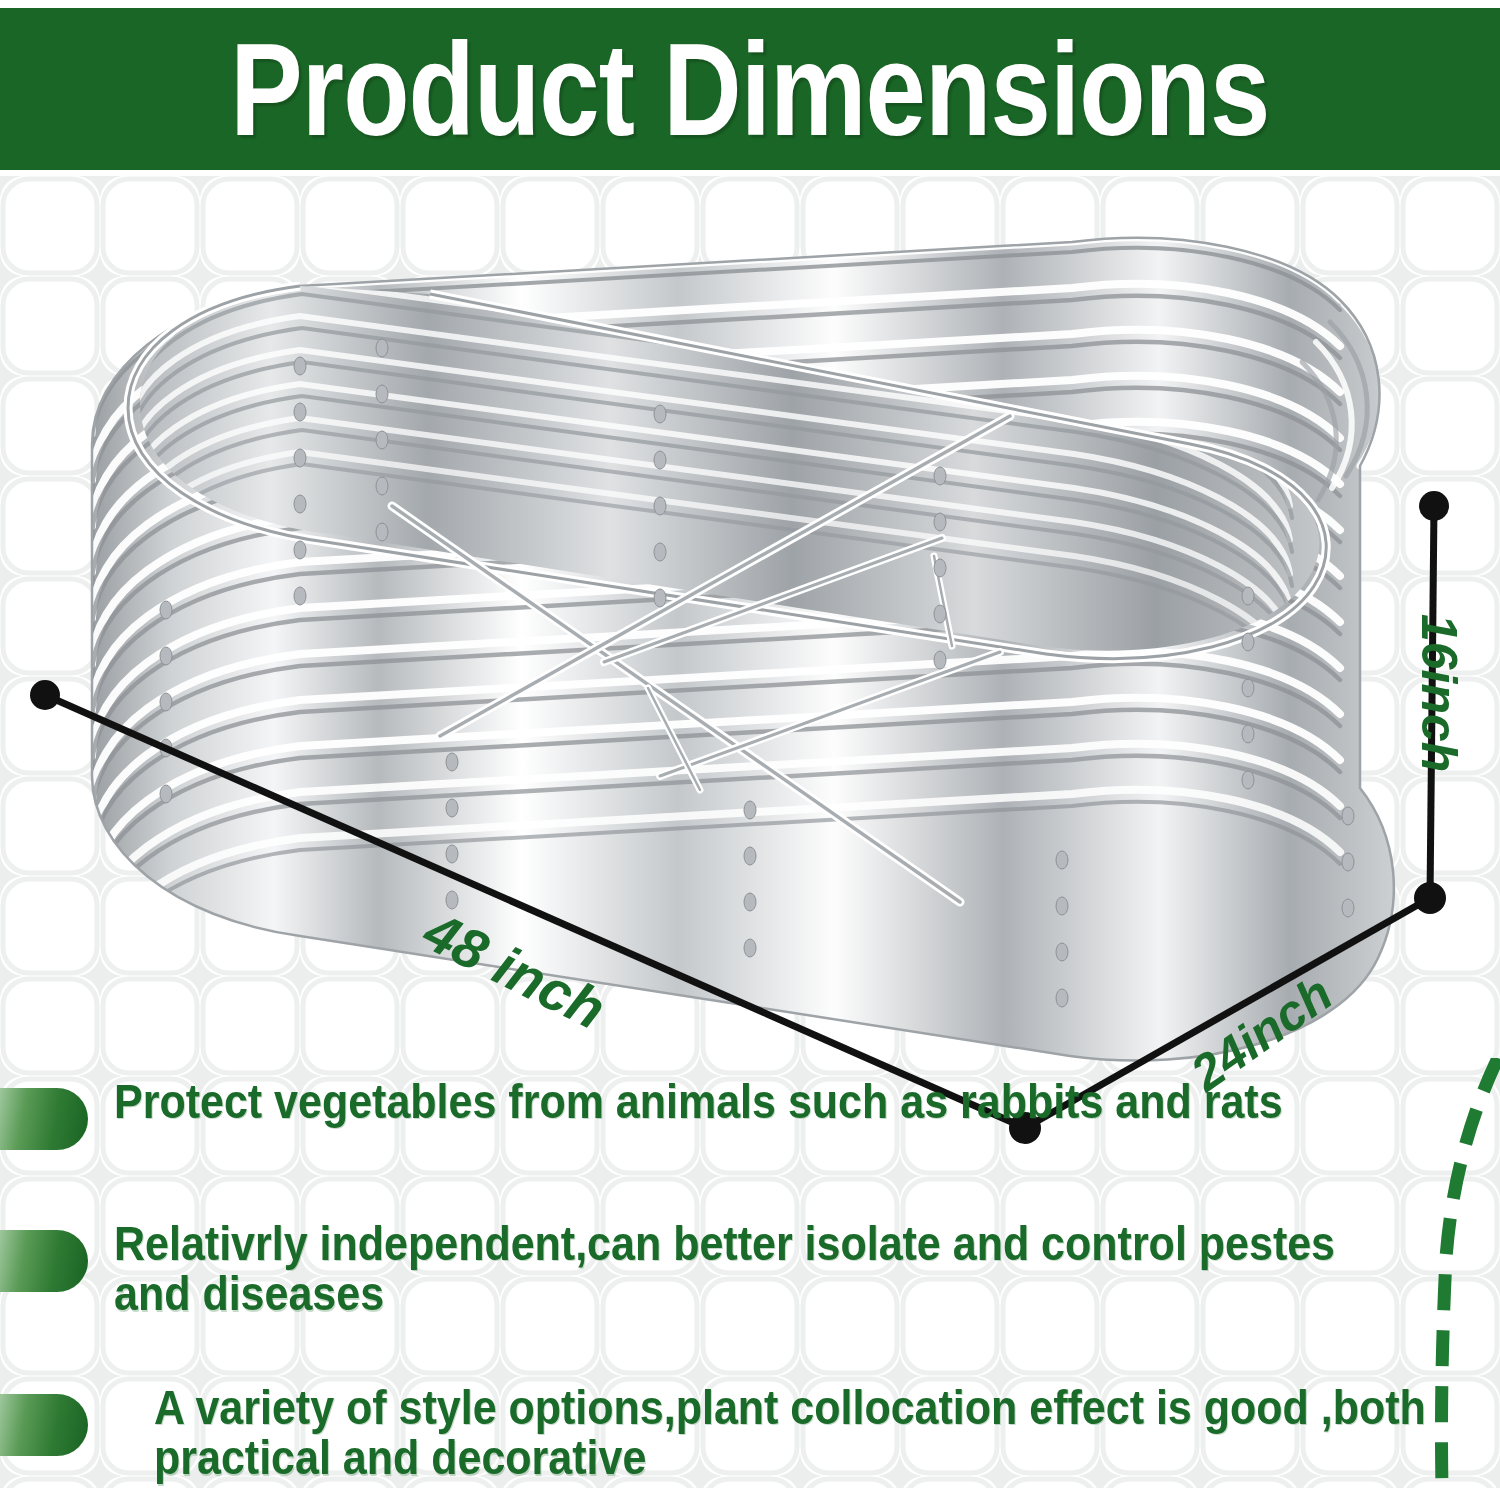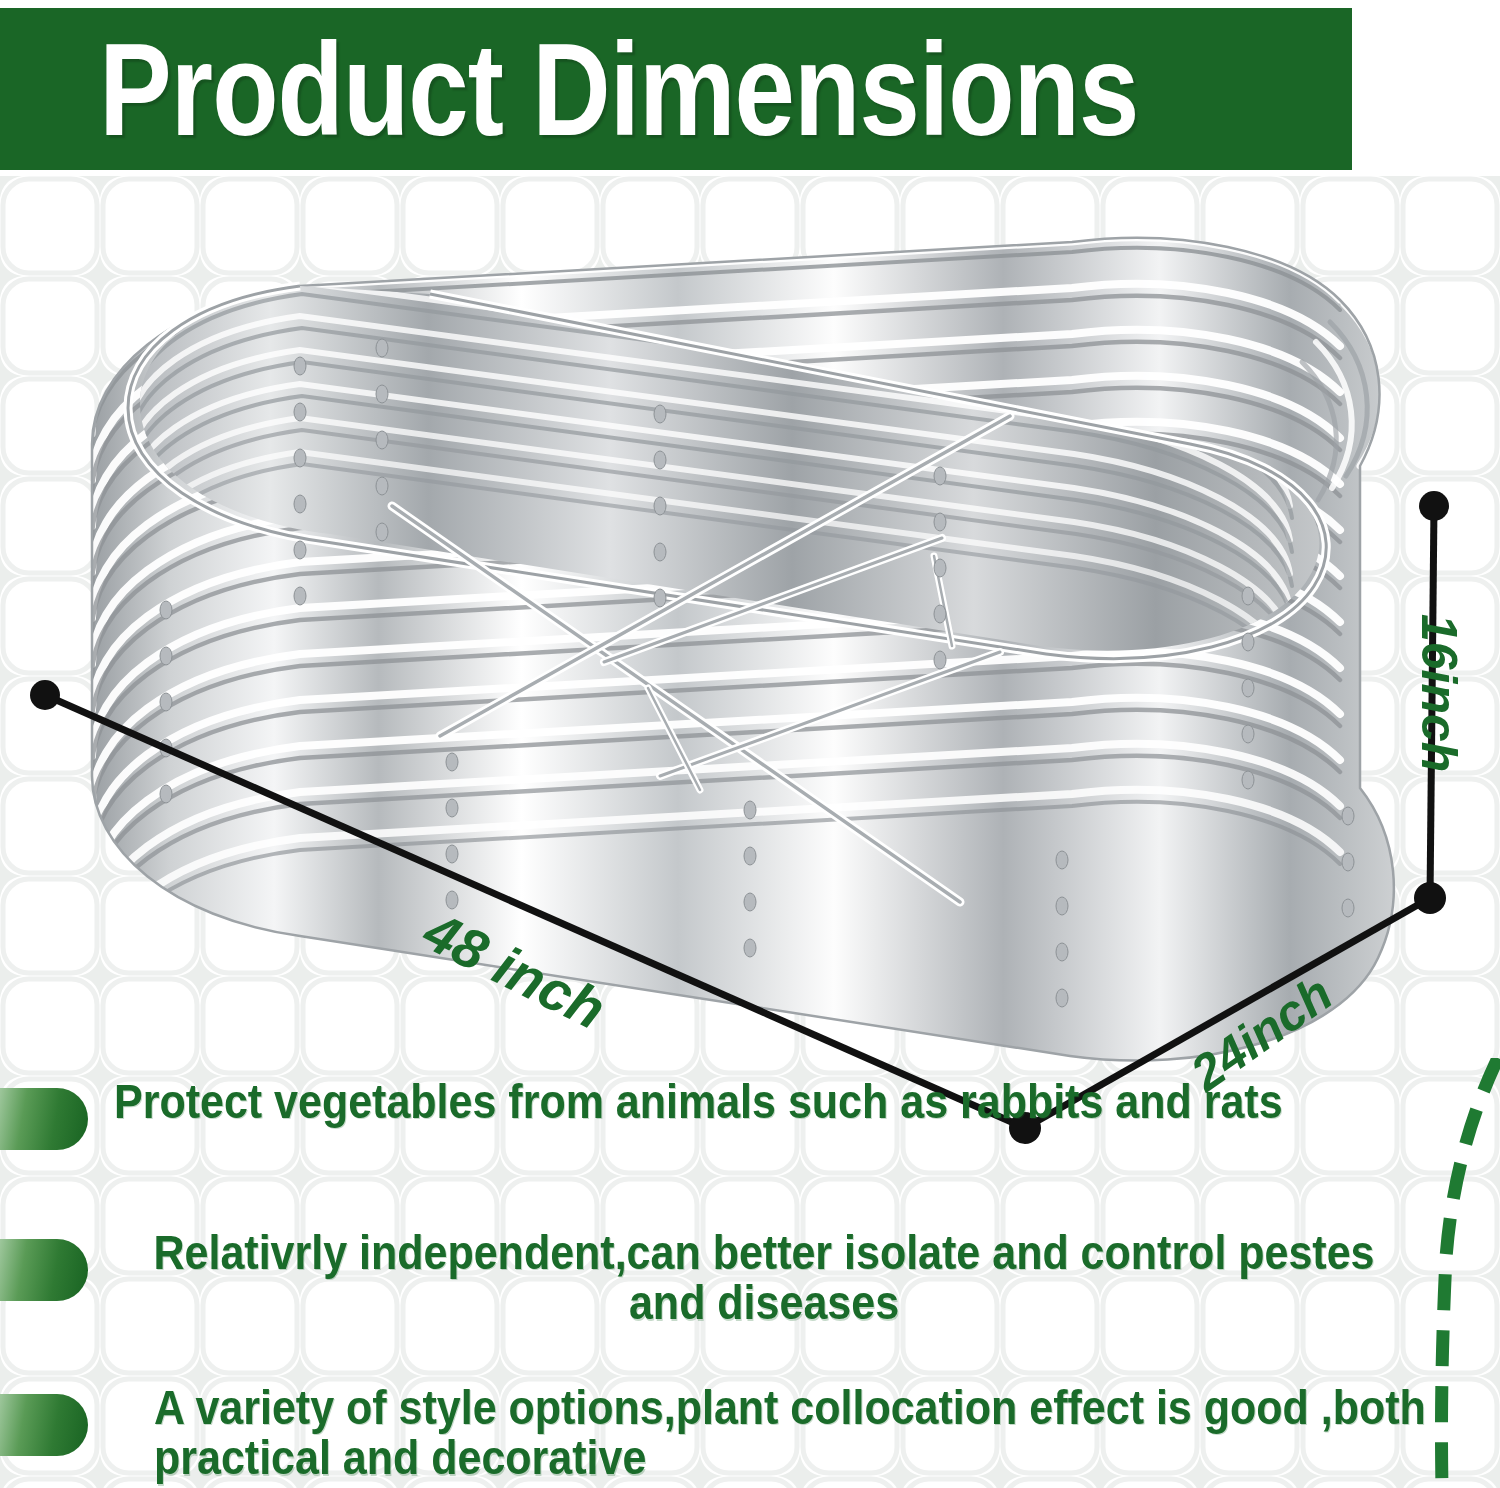--- a/index.html
+++ b/index.html
@@ -11,23 +11,23 @@
   }
 
   
   #bg-pattern{
     position:absolute; left:0; top:176px; width:1500px; height:1312px;
     z-index:0; pointer-events:none;
   }
 
   
   #header-banner{
-    position:absolute; left:0; top:8px; width:1352px; height:162px;
+    position:absolute; left:0; top:8px; width:1500px; height:162px;
     background:#1a6626; z-index:5;
-    display:flex; align-items:center;
+    display:flex; align-items:center;justify-content:center;
   }
   #header-title{
     color:#ffffff;
     font-size:118px;
     font-weight:bold;
     letter-spacing:-1px;
     line-height:1;
     padding-left:108px;
     transform:scaleX(0.92) scaleY(1.12);
     transform-origin:left center;
@@ -79,21 +79,21 @@
   }
 
   
   #features-list{
     position:absolute; left:0; top:1070px; width:1500px; z-index:6;
   }
   .feature-item{
     position:absolute; left:0; display:flex; align-items:flex-start;
   }
   #feature-item-0{ top:6px; }
-  #feature-item-1{ top:157px;text-align:center; }
+  #feature-item-1{ top:148px; }
   #feature-item-2{ top:312px;gap:40px; }
 
   .feature-marker{
     width:88px; height:62px; flex:0 0 88px;
     margin-top:12px;
     border-radius:0 40px 40px 0;
     background:linear-gradient(100deg,#9ec79c 0%,#5a9b56 28%,#2f7a33 62%,#186322 100%);
   }
   .feature-text{
     margin-left:26px;

